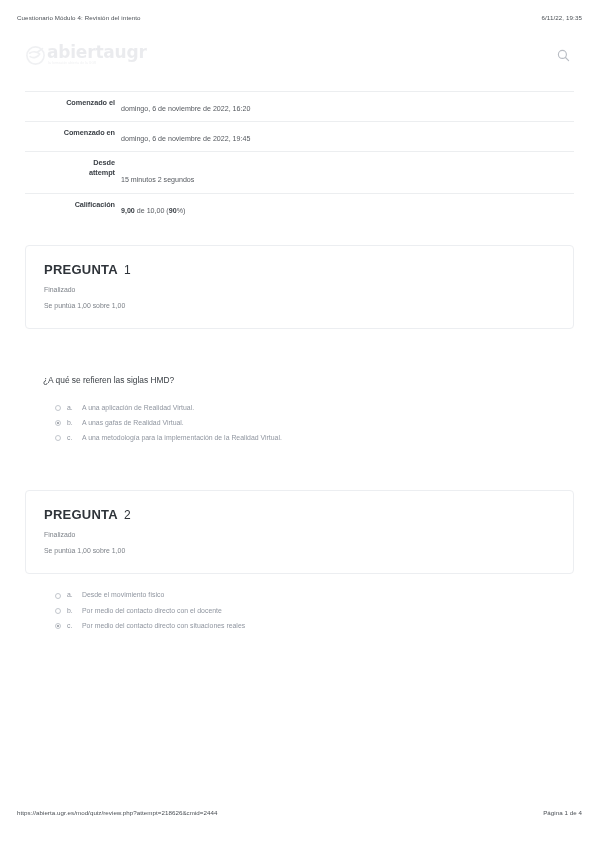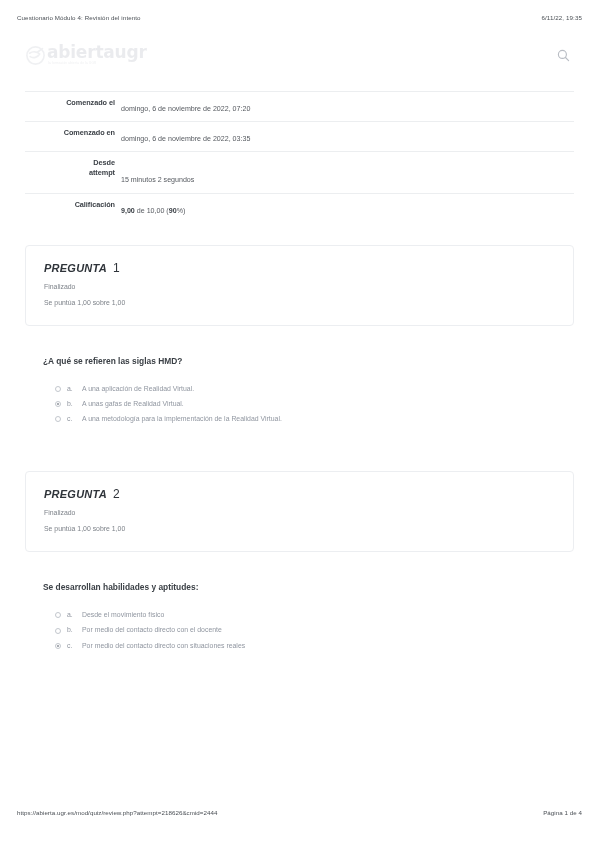--- a/index.html
+++ b/index.html
@@ -145,26 +145,25 @@
     padding: 16px 18px 17px 18px;
     box-sizing: border-box;
   }
   .qcard-title {
     display: flex;
     align-items: baseline;
     gap: 6px;
     margin: 0 0 9px 0;
   }
   .qcard-label {
-    font-size: 11px;
+    font-size: 13px;
     font-weight: 700;
     letter-spacing: .25px;
     color: #2f343a;
     text-transform: uppercase;
-    font-style: italic;
   }
   .qcard-num {
     font-size: 12px;
     font-weight: 400;
     color: #2f343a;
     line-height: 1;
   }
   .qcard-state {
     font-size: 6.9px;
     color: #7d8289;
@@ -173,25 +172,25 @@
   }
   .qcard-marks {
     font-size: 6.9px;
     color: #7d8289;
     line-height: 1.3;
   }
 
   
   .qbody { padding: 0 18px; }
   .qtext {
-    margin-top: 30px;
+    margin-top: 46px;
     font-size: 8.4px;
     color: #3b4046;
     line-height: 1.4;
-    font-weight: 700;
+    font-weight: 400;
   }
   .answers {
     margin-top: 17px;
     display: flex;
     flex-direction: column;
     gap: 7px;
     padding-left: 12px;
   }
   .answer {
     display: flex;
@@ -276,25 +275,25 @@
           <line x1="8.5" y1="8.5" x2="11.6" y2="11.6" stroke="#b9bdc4" stroke-width="1.15" stroke-linecap="round"></line>
         </svg>
       </span>
     </button>
   </div>
 
   <table class="summary">
     <tbody>
       <tr>
         <th>Comenzado el</th>
-        <td>domingo, 6 de noviembre de 2022, 07:20</td>
+        <td>domingo, 6 de noviembre de 2022, 16:20</td>
       </tr>
       <tr>
         <th>Comenzado en</th>
-        <td>domingo, 6 de noviembre de 2022, 03:35</td>
+        <td>domingo, 6 de noviembre de 2022, 19:45</td>
       </tr>
       <tr class="two-line">
         <th><span>Desde</span><br><span>attempt</span></th>
         <td>15 minutos 2 segundos</td>
       </tr>
       <tr>
         <th>Calificación</th>
         <td><b>9,00</b><span> de 10,00 (</span><b>90</b><span>%)</span></td>
       </tr>
     </tbody>
@@ -333,21 +332,20 @@
   <div class="qcard" style="margin-top:48px">
     <div class="qcard-title">
       <span class="qcard-label">PREGUNTA</span>
       <span class="qcard-num">2</span>
     </div>
     <div class="qcard-state">Finalizado</div>
     <div class="qcard-marks">Se puntúa 1,00 sobre 1,00</div>
   </div>
 
   <div class="qbody">
-    <div class="qtext">Se desarrollan habilidades y aptitudes:</div>
     <div class="answers">
       <label class="answer">
         <span class="radio"></span>
         <span class="ans-letter">a.</span>
         <span class="ans-text">Desde el movimiento físico</span>
       </label>
       <label class="answer">
         <span class="radio"></span>
         <span class="ans-letter">b.</span>
         <span class="ans-text">Por medio del contacto directo con el docente</span>

